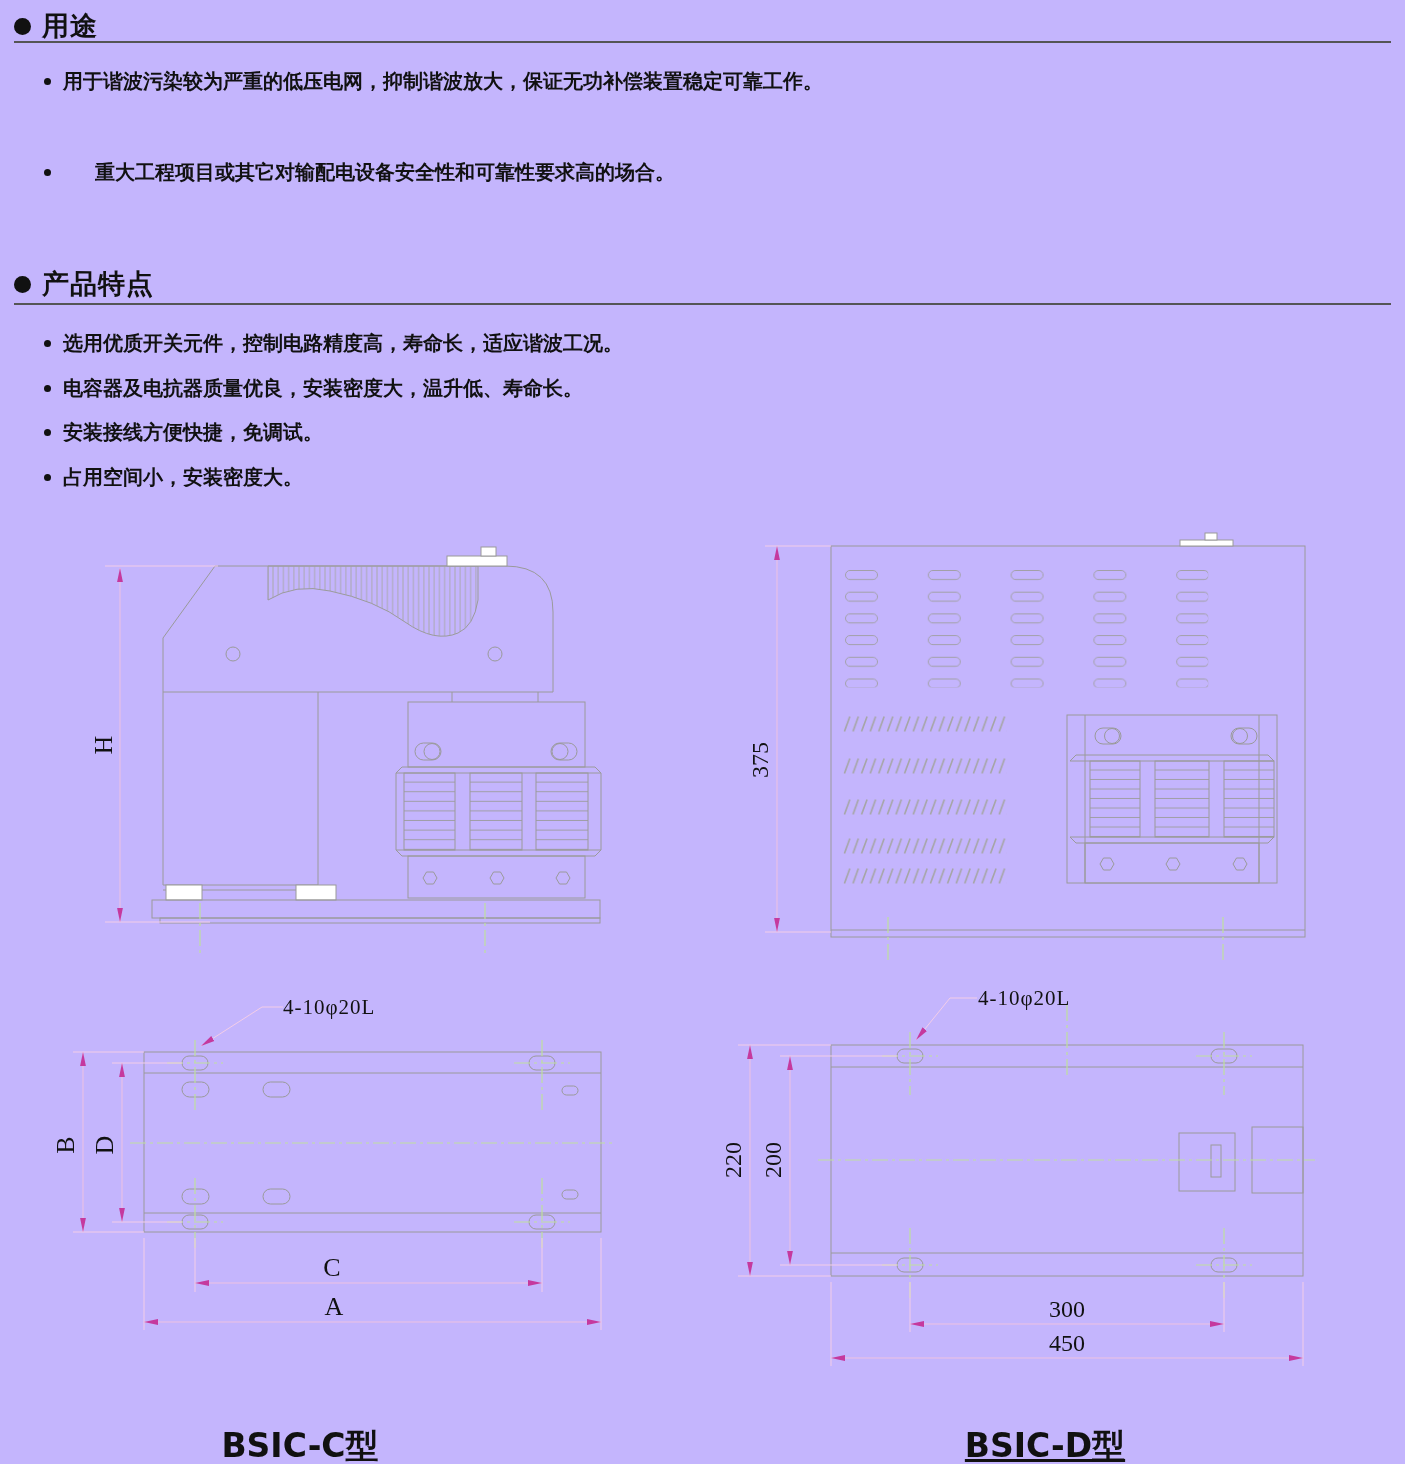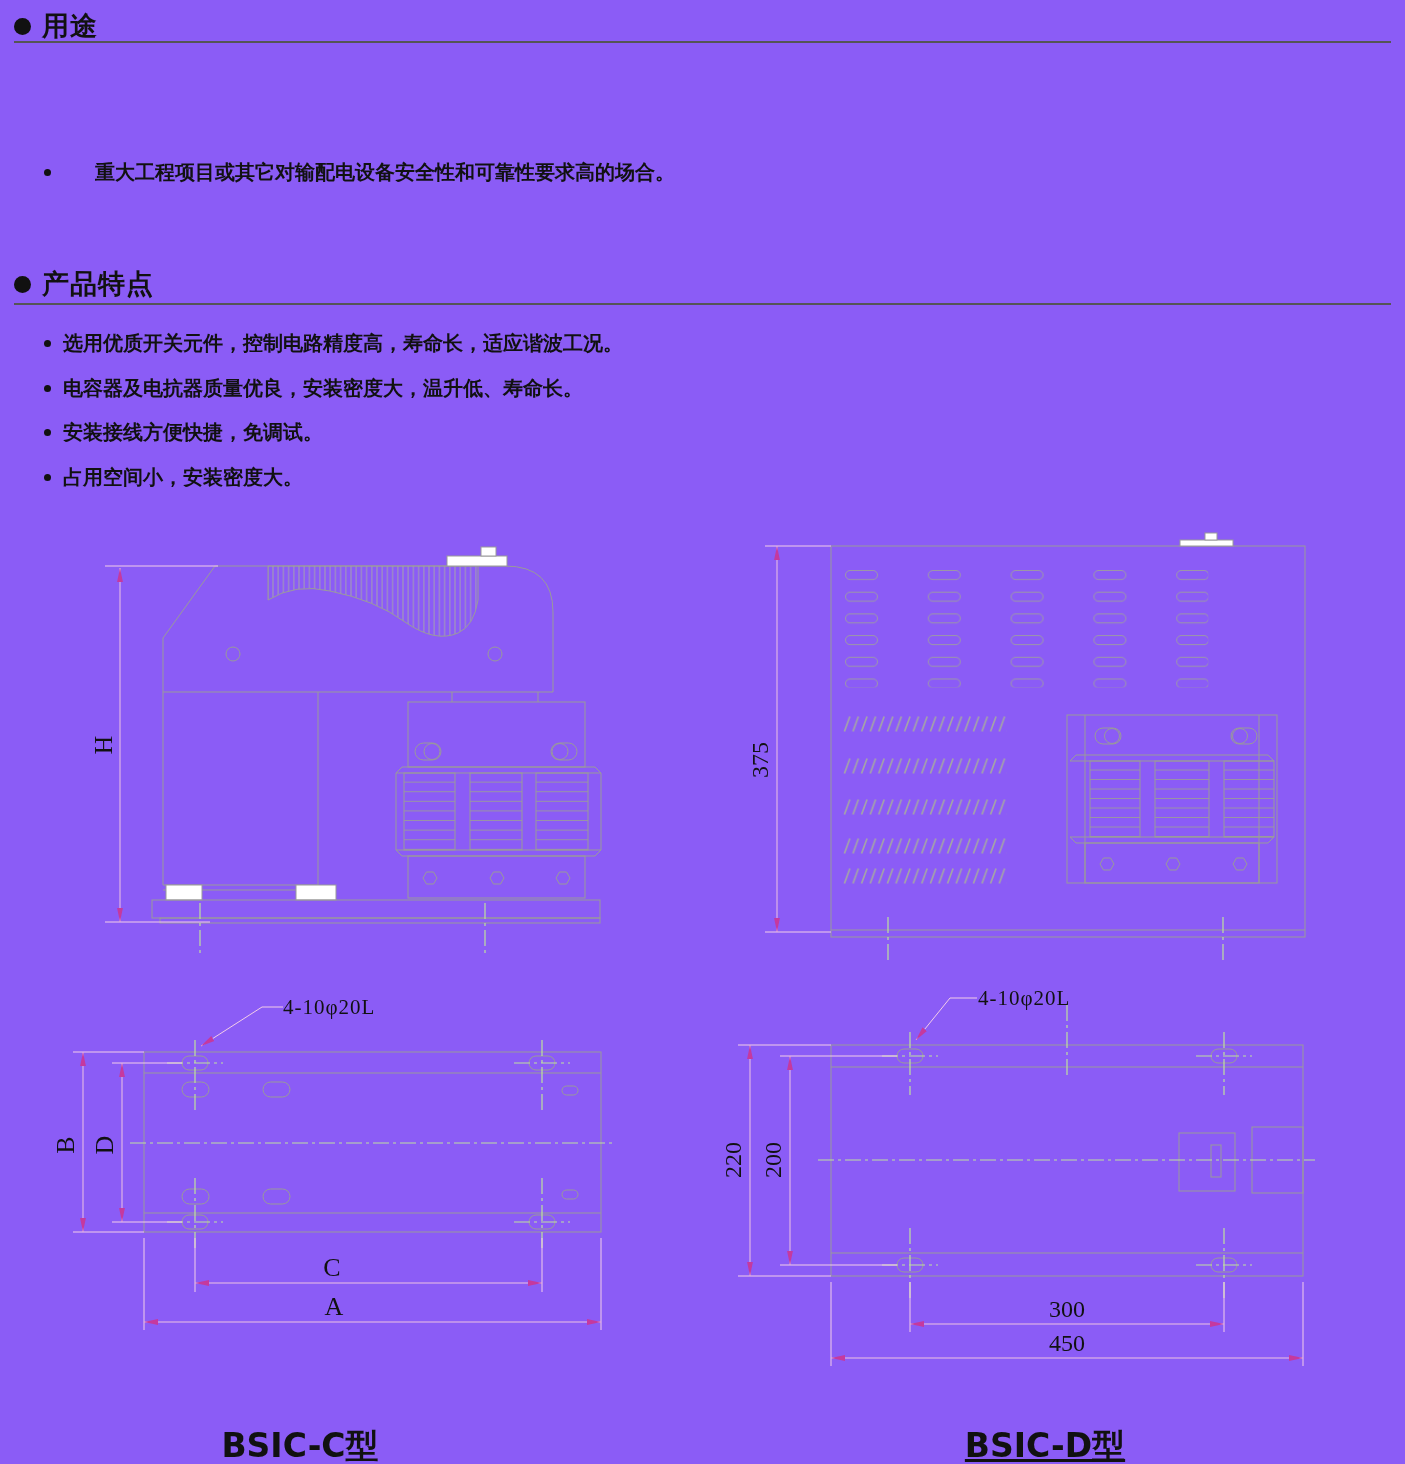--- a/index.html
+++ b/index.html
@@ -1,16 +1,16 @@
 <!DOCTYPE html>
 <html><head>
 <meta charset="utf-8">
 <style>
   html,body{margin:0;padding:0;background:#ffffff;}
-  #page{position:relative;width:1405px;height:1464px;background:#8b5cf6;overflow:hidden;
+  #page{position:relative;width:1405px;height:1464px;background:#c4b5fd;overflow:hidden;
         font-family:"DejaVu Sans","Liberation Sans",sans-serif;color:#1a1a1a;}
   .sec-head{position:absolute;left:14px;display:flex;align-items:center;gap:11px;}
   .sec-dot{width:17px;height:17px;border-radius:50%;background:#111;flex:0 0 auto;}
   .sec-title{font-size:27px;font-weight:bold;letter-spacing:1px;color:#111;}
   .sec-rule{position:absolute;left:14px;width:1377px;border-top:2px solid #555;}
   .bullet{position:absolute;left:44px;display:flex;align-items:flex-start;gap:12px;}
   .b-dot{width:7px;height:7px;border-radius:50%;background:#111;margin-top:8px;flex:0 0 auto;}
   .b-text{font-size:20px;font-weight:bold;line-height:22px;color:#111;}
   .draw{position:absolute;}
   .caption{position:absolute;width:240px;text-align:center;font-size:33px;font-weight:bold;color:#111;}
@@ -28,20 +28,24 @@
 <body>
 
 <div id="page">
 
   <div class="sec-head" style="top:8px;">
     <span class="sec-dot"></span>
     <span class="sec-title">用途</span>
   </div>
   <div class="sec-rule" style="top:41px;"></div>
 
+  <div class="bullet" style="top:70px;">
+    <span class="b-dot"></span>
+    <span class="b-text">用于谐波污染较为严重的低压电网，抑制谐波放大，保证无功补偿装置稳定可靠工作。</span>
+  </div>
   <div class="bullet" style="top:161px;gap:44px;">
     <span class="b-dot"></span>
     <span class="b-text">重大工程项目或其它对输配电设备安全性和可靠性要求高的场合。</span>
   </div>
 
   <div class="sec-head" style="top:266px;">
     <span class="sec-dot"></span>
     <span class="sec-title">产品特点</span>
   </div>
   <div class="sec-rule" style="top:303px;"></div>

